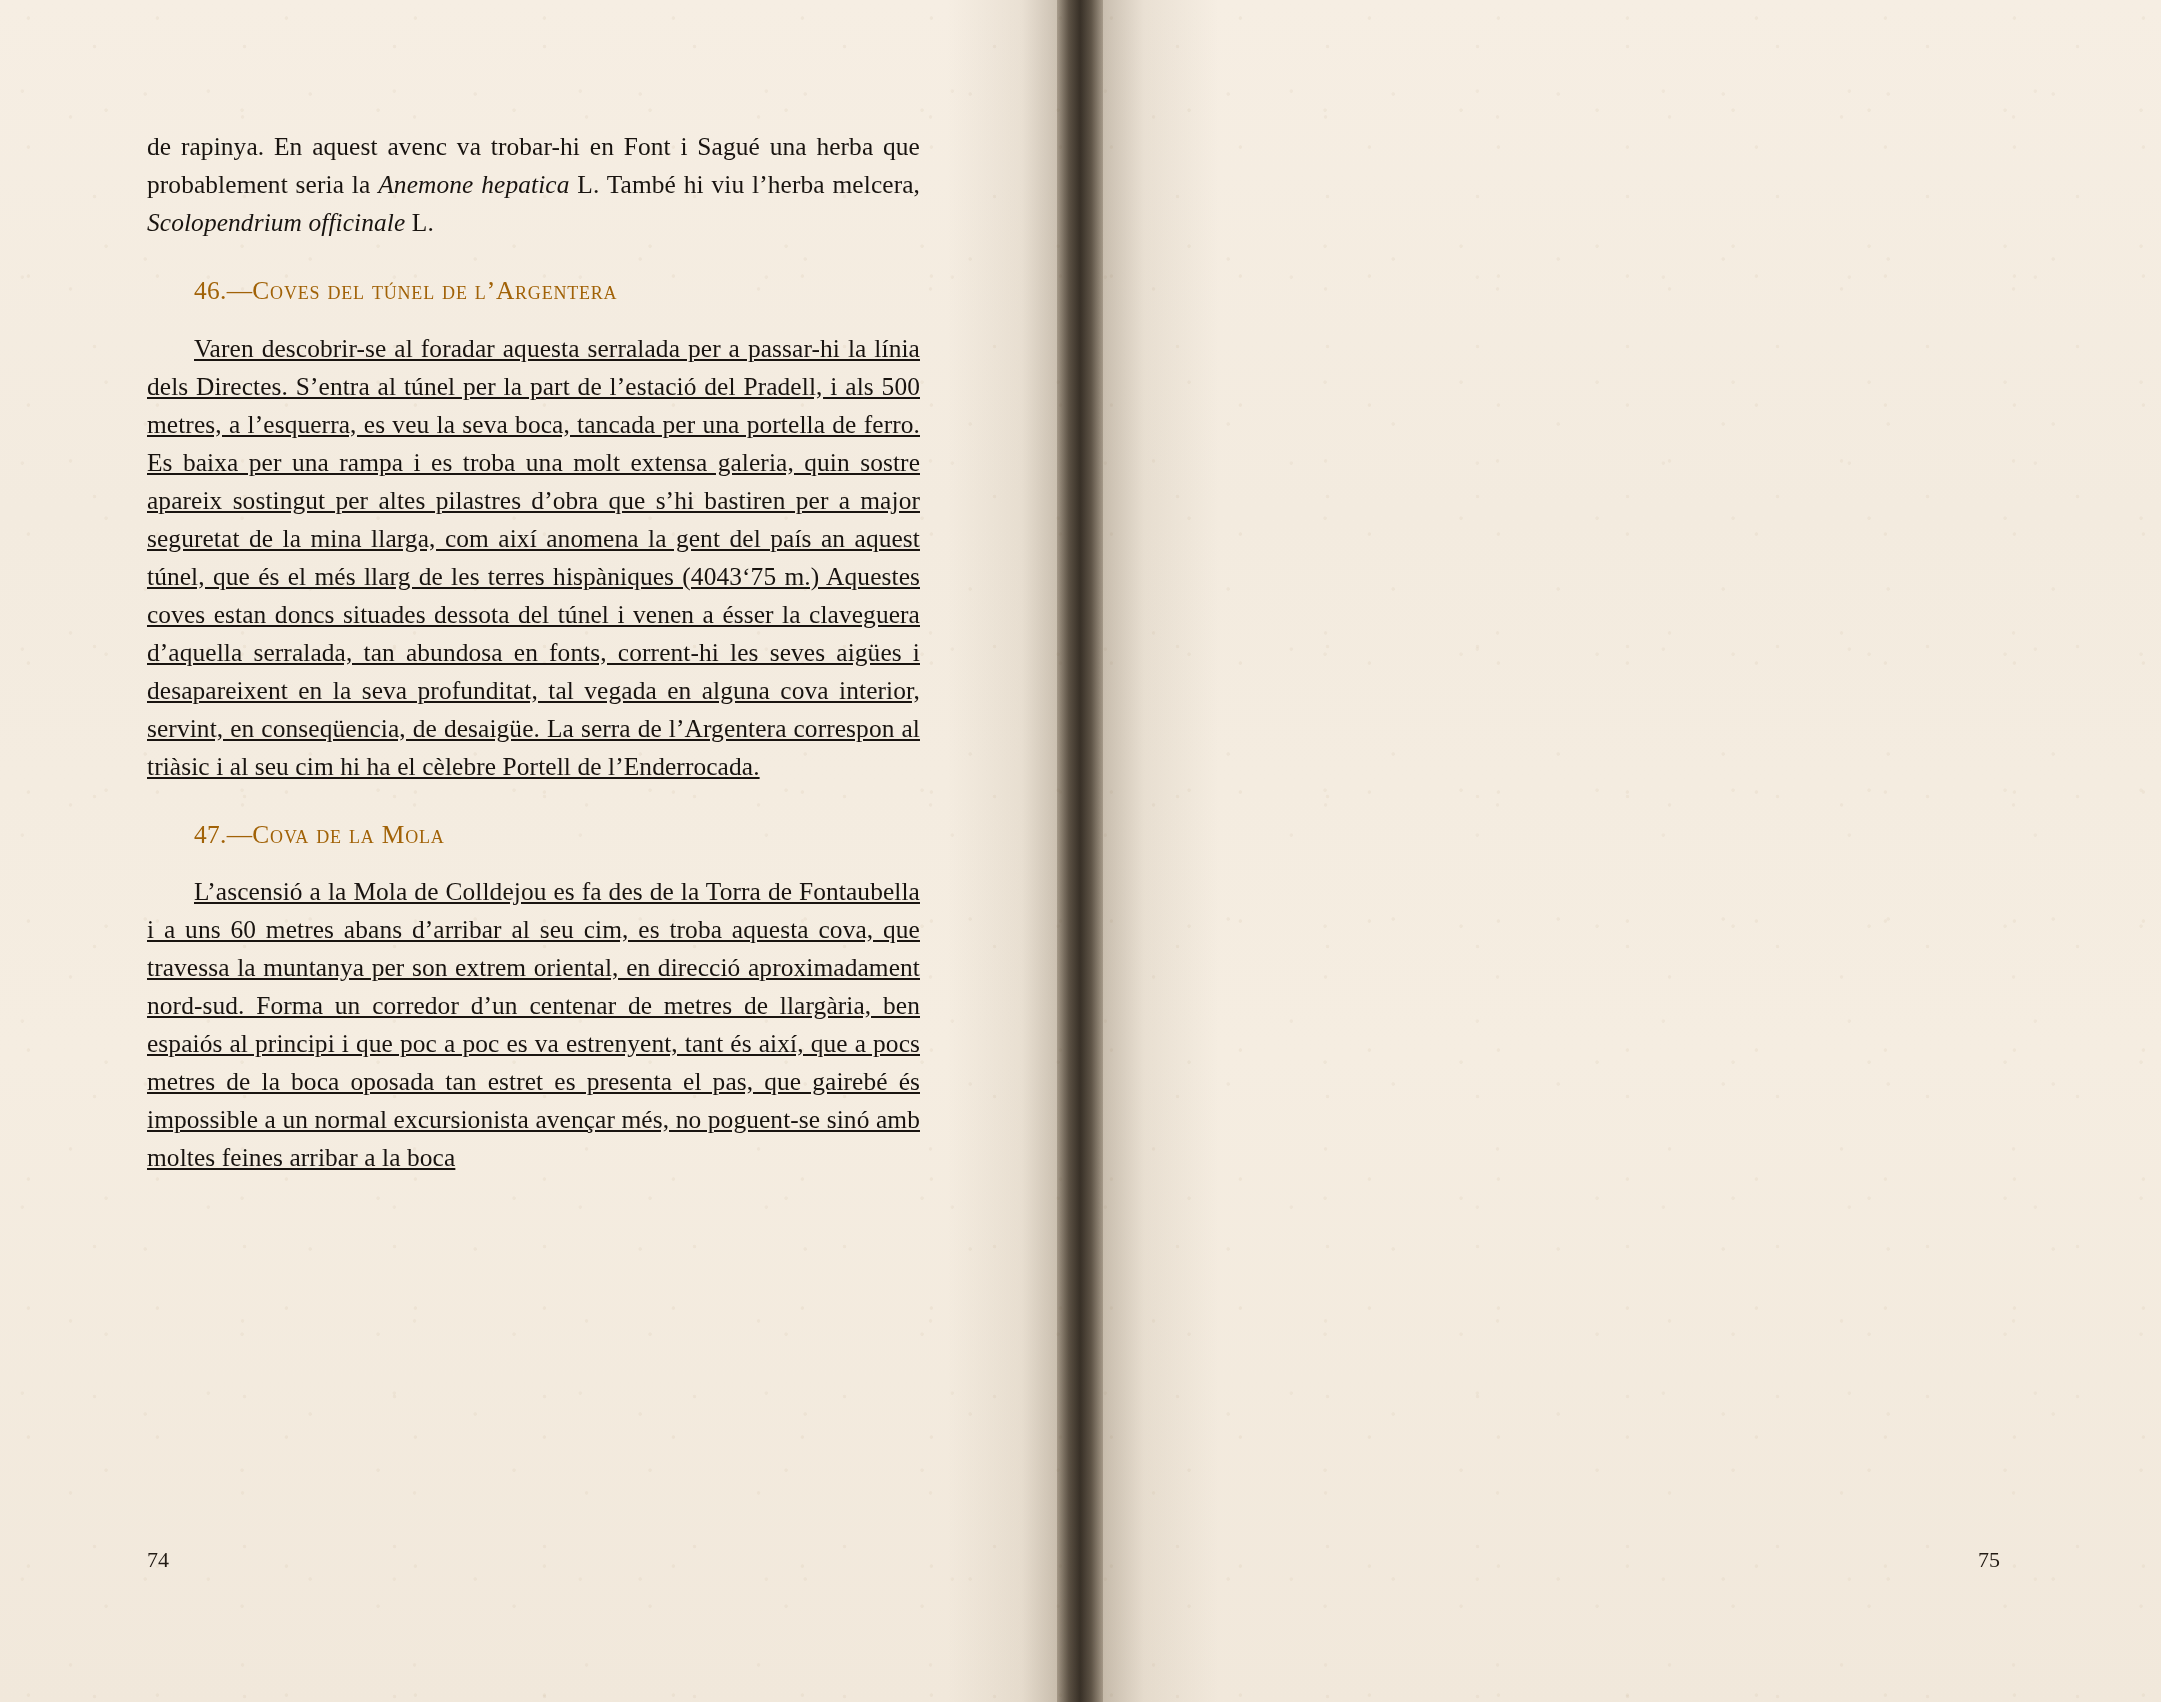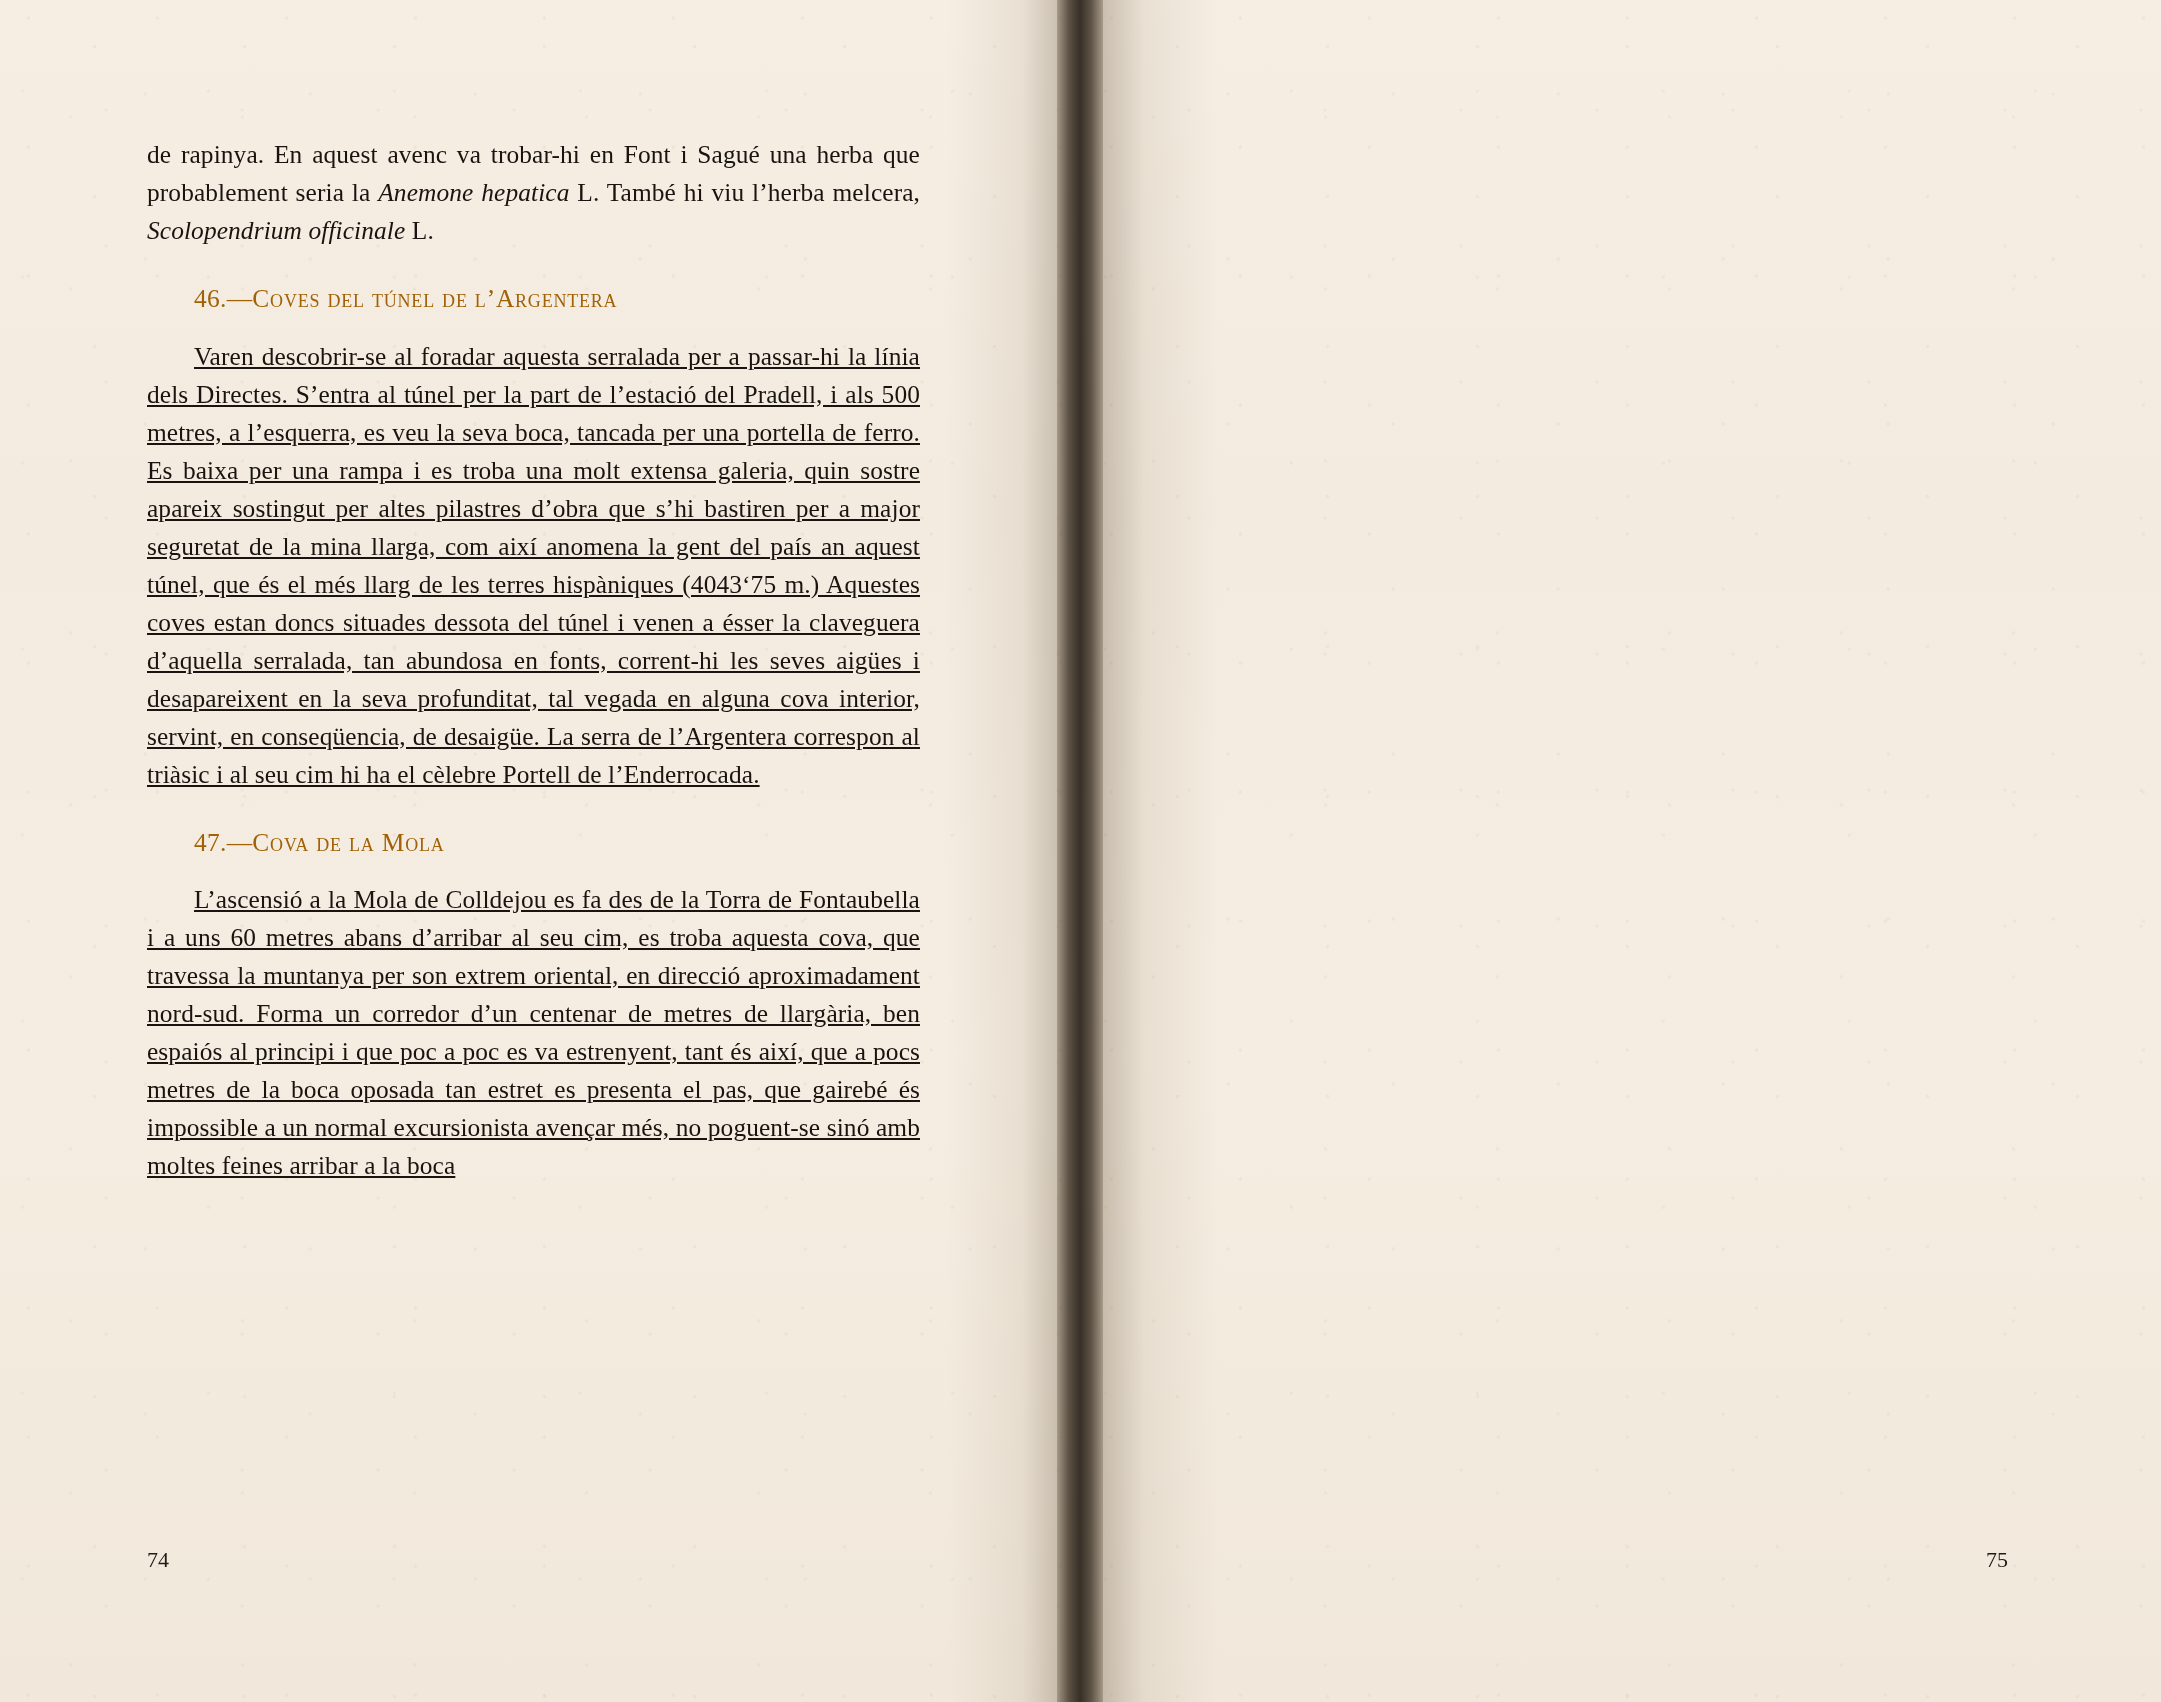--- a/index.html
+++ b/index.html
@@ -62,21 +62,21 @@
       rgba(80,65,45,.28) 100%);
     z-index:5;
     pointer-events:none;
   }
 
   
   .col {
     position:absolute;
     z-index:2;
   }
-  .col.left-col  { left:147px;  top:135px; width:773px; }
+  .col.left-col  { left:147px;  top:127px; width:773px; }
 
   p.body {
     margin:0;
     font-size:25.4px;
     line-height:38px;
     text-align:justify;
     text-justify:inter-word;
     color:#191410;
     letter-spacing:0.1px;
   }
@@ -102,21 +102,21 @@
 
   
   .folio {
     position:absolute;
     bottom:129px;
     font-size:22px;
     color:#221b14;
     z-index:3;
   }
   .folio.l { left:147px;text-align:center; }
-  .folio.r { right:153px; }
+  .folio.r { right:161px; }
 </style>
 </head>
 <body>
 
 <div class="spread">
 
   <div class="page left">
 
     <div class="col left-col">
 

